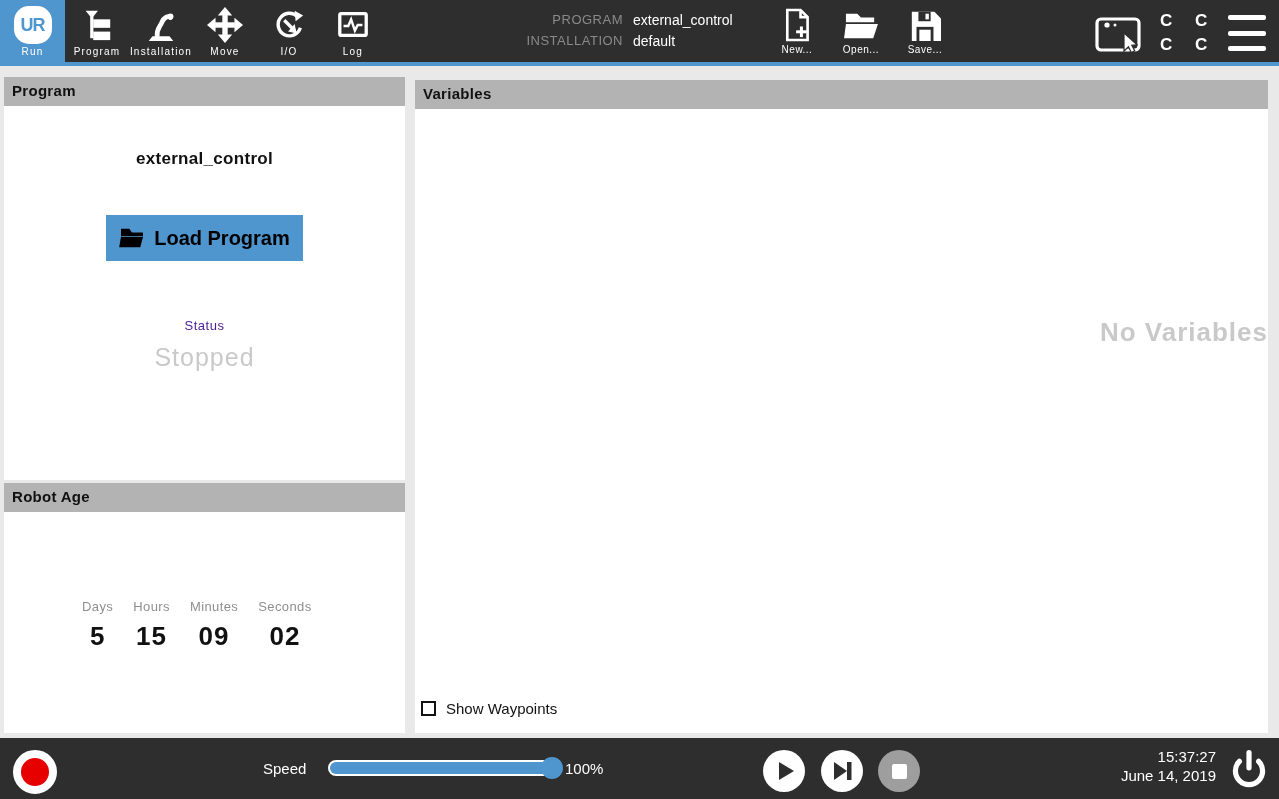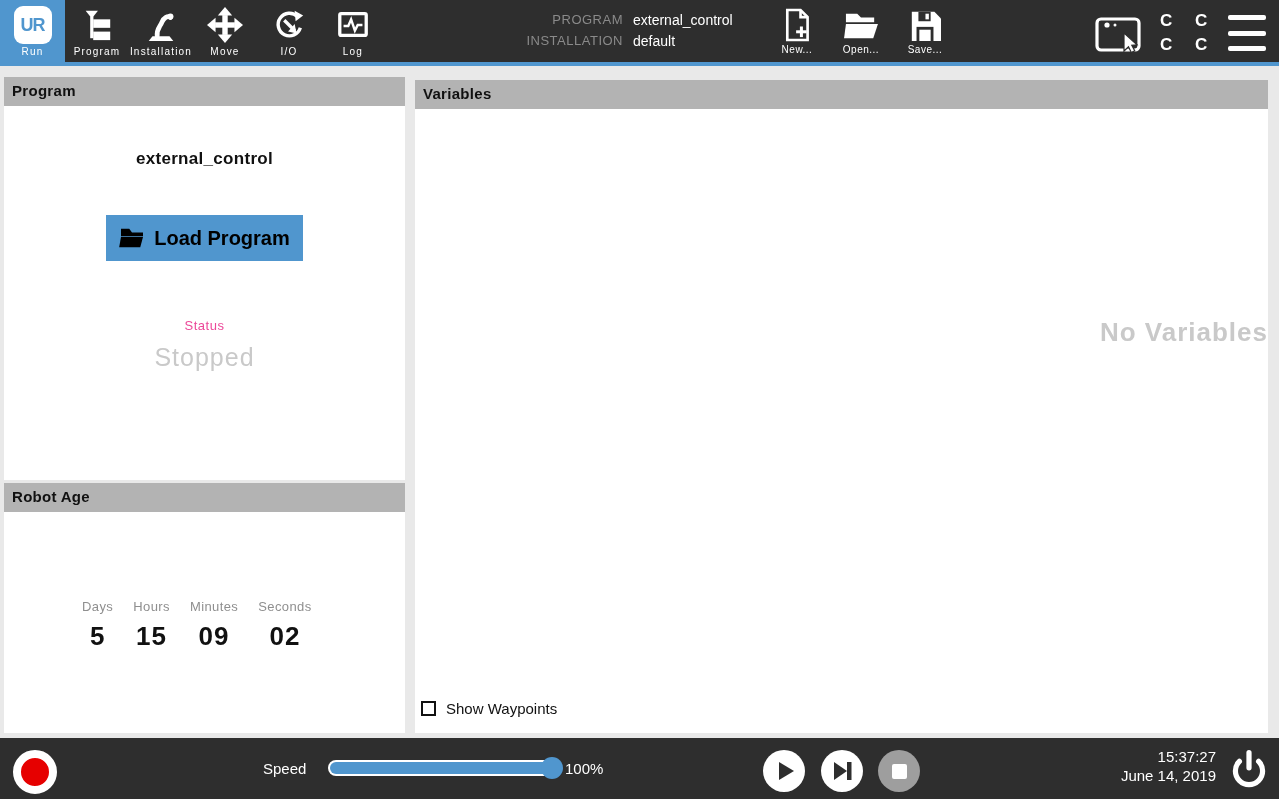--- a/index.html
+++ b/index.html
@@ -9,21 +9,21 @@
 
   
   .topbar { position:absolute; top:0; left:0; width:1279px; height:66px;
             background:#2e2e2e; border-bottom:4px solid #5096ce; display:flex; }
   .tabs { display:flex; height:62px; }
   .tab { width:64px; height:62px; display:flex; flex-direction:column; align-items:center;
          justify-content:flex-start; padding-top:5px; cursor:pointer; }
   .tab.active { background:#5096ce; width:65px; }
   .tab-icon { width:40px; height:40px; display:flex; align-items:center; justify-content:center; }
   .tab-label { color:#fff; font-size:10px; letter-spacing:1.2px; margin-top:1px; }
-  .ur-logo { width:38px; height:38px; background:#fff; border-radius:9px;
+  .ur-logo { width:38px; height:38px; background:#fff; border-radius:15px;
              display:flex; align-items:center; justify-content:center;
              color:#5096ce; font-weight:bold; font-size:18px; letter-spacing:-1px; }
 
   .meta { position:absolute; left:470px; top:12px; display:grid;
           grid-template-columns:153px auto; column-gap:10px; row-gap:5px; }
   .meta-label { color:#8a8a8a; font-size:13px; text-align:right; letter-spacing:0.5px; }
   .meta-value { color:#fff; font-size:14px; }
 
   .filebtns { position:absolute; left:772px; top:6px; display:flex; gap:14px; }
   .filebtn { width:50px; height:54px; display:flex; flex-direction:column; align-items:center;
@@ -45,21 +45,21 @@
   #program-panel { left:4px; top:77px; width:401px; height:403px; }
   #robotage-panel { left:4px; top:483px; width:401px; height:250px; }
   #variables-panel { left:415px; top:80px; width:853px; height:653px; }
 
   .program-body { display:flex; flex-direction:column; align-items:center; }
   .program-title { margin-top:43px; font-size:17px; font-weight:bold; color:#111; letter-spacing:0.3px; }
   .load-btn { margin-top:46px; width:197px; height:46px; background:#5096ce; border:none;
               display:flex; align-items:center; justify-content:center; gap:9px;
               font-family:"Liberation Sans", sans-serif;
               font-size:20px; font-weight:bold; color:#000; cursor:pointer; }
-  .status-label { margin-top:57px; font-size:13px; color:#ec4899; letter-spacing:0.5px; }
+  .status-label { margin-top:57px; font-size:13px; color:#4c1d95; letter-spacing:0.5px; }
   .status-value { margin-top:10px; font-size:25px; font-weight:normal; color:#c9c9c9; letter-spacing:1px; }
 
   .age-row { display:flex; gap:20px; padding:87px 3px 0 78px; }
   .age-col { display:flex; flex-direction:column; align-items:center; }
   .age-label { font-size:13px; color:#8f8f8f; letter-spacing:0.4px; }
   .age-value { margin-top:7px; font-size:26px; font-weight:bold; color:#111; letter-spacing:1px; }
 
   .vars-body { position:relative; height:623px; }
   .no-vars { position:absolute; top:208px; left:0; width:100%; text-align:right;
              font-size:26px; font-weight:bold; color:#c9c9c9; letter-spacing:1px; }

